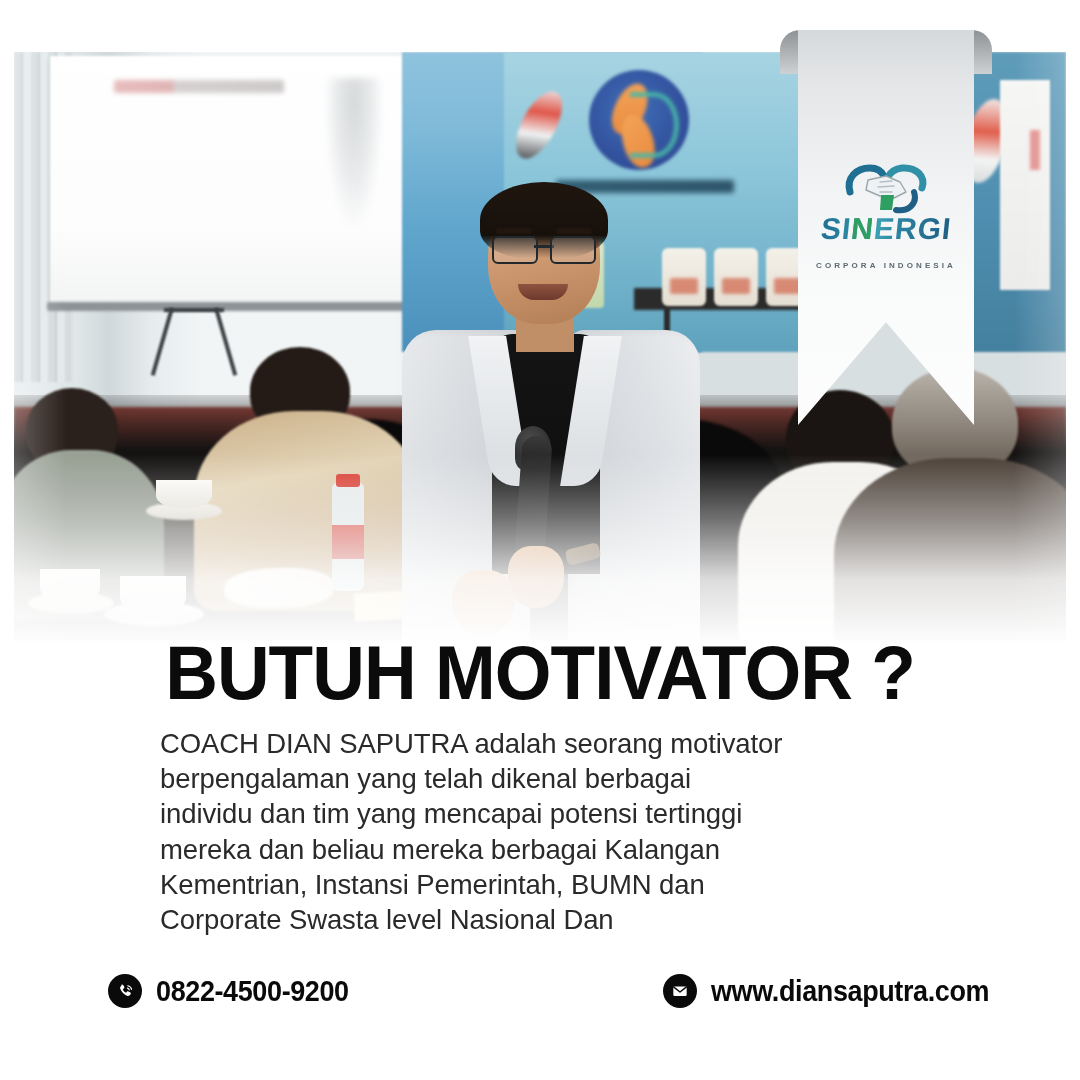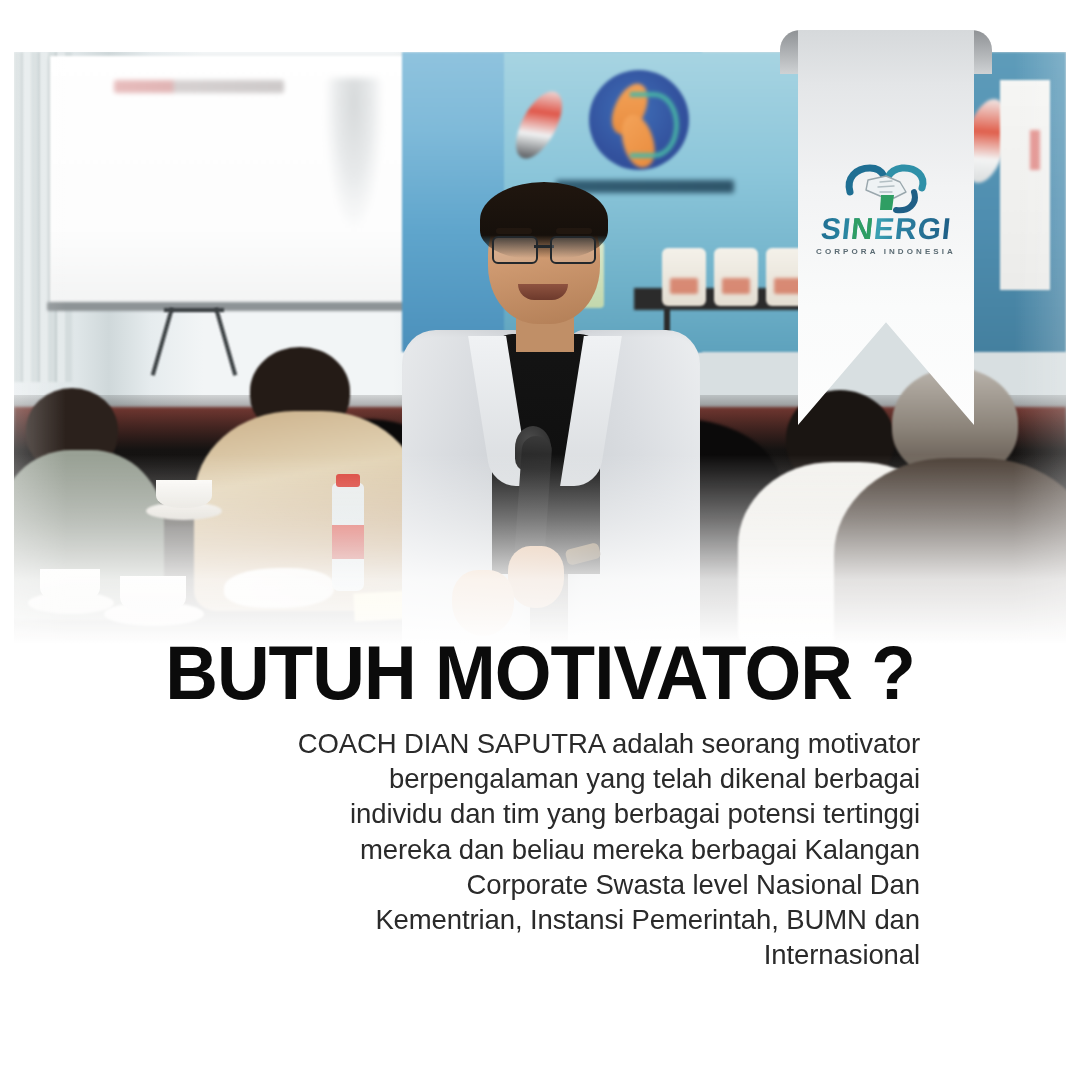--- a/index.html
+++ b/index.html
@@ -323,33 +323,33 @@
   }
   .logo-mark{position:relative;width:92px;height:52px;}
   .logo-word{
     font-weight:bold;font-size:30px;letter-spacing:1px;
     background:linear-gradient(90deg,#1f6f93 0%,#2f90a8 28%,#3aa0b2 44%,#2b7fa0 62%,#1f5f86 100%);
     -webkit-background-clip:text;background-clip:text;color:transparent;
     transform:skewX(-6deg);line-height:1;
   }
   .logo-word .g{color:#2f9e63;-webkit-text-fill-color:#2f9e63;}
   .logo-sub{
-    margin-top:3px;font-size:8px;letter-spacing:3.1px;color:#5b6b73;font-weight:bold;
+    margin-top:17px;font-size:8px;letter-spacing:3.1px;color:#5b6b73;font-weight:bold;
   }
 
   
   .headline{
     position:absolute;left:0;right:0;top:634px;text-align:center;
     font-weight:bold;font-size:76px;letter-spacing:-1px;
     color:#0b0b0b;line-height:1.02;
     transform:scaleX(.96);
   }
   .body-copy{
     position:absolute;left:160px;width:760px;top:726px;
-    text-align:right;font-size:27.5px;line-height:1.28;color:#2a2a2a;
+    text-align:left;font-size:27.5px;line-height:1.28;color:#2a2a2a;
     letter-spacing:-.1px;
   }
   .body-copy .ln{display:block;}
 
   
   .contact{
     position:absolute;left:108px;right:70px;top:966px;height:50px;
     display:flex;align-items:center;
   }
   .contact-item{display:flex;align-items:center;gap:14px;}
@@ -510,20 +510,43 @@
       <div class="logo-word"><span>SI</span><span class="g">N</span><span>ERGI</span></div>
       <div class="logo-sub">CORPORA INDONESIA</div>
     </div>
   </div>
 
   <div class="headline">BUTUH MOTIVATOR ?</div>
 
   <div class="body-copy">
     <span class="ln">COACH DIAN SAPUTRA adalah seorang motivator</span>
     <span class="ln">berpengalaman yang telah dikenal berbagai</span>
-    <span class="ln">individu dan tim yang berbagai potensi tertinggi</span>
+    <span class="ln">individu dan tim yang mencapai potensi tertinggi</span>
     <span class="ln">mereka dan beliau mereka berbagai Kalangan</span>
+    <span class="ln">Kementrian, Instansi Pemerintah, BUMN dan</span>
     <span class="ln">Corporate Swasta level Nasional Dan</span>
-    <span class="ln">Kementrian, Instansi Pemerintah, BUMN dan</span>
-    <span class="ln">Internasional</span>
   </div>
 
+  <div class="contact">
+
+    <div class="contact-item phone">
+      <span class="ic">
+        <svg viewBox="0 0 24 24" width="21" height="21" aria-hidden="true">
+          <path d="M7.4 4.2c.6-.5 1.5-.4 1.9.3l1.3 2.2c.3.6.2 1.3-.3 1.7l-1 .8c-.2.2-.3.5-.2.8.5 1.3 1.6 2.5 2.9 3.2.3.1.6.1.8-.1l.8-.9c.4-.5 1.1-.6 1.7-.3l2.2 1.3c.7.4.8 1.3.3 1.9l-1 1.1c-.8.9-2.1 1.1-3.2.6-3.4-1.5-6.1-4.2-7.5-7.6-.5-1.1-.2-2.4.6-3.2l.7-.8z" fill="#ffffff"></path>
+          <path d="M14.6 5.4c2.2.4 3.9 2.1 4.3 4.3" fill="none" stroke="#ffffff" stroke-width="1.3" stroke-linecap="round"></path>
+          <path d="M14.2 8.1c1 .3 1.8 1.1 2.1 2.1" fill="none" stroke="#ffffff" stroke-width="1.3" stroke-linecap="round"></path>
+        </svg>
+      </span>
+      <span class="contact-text">0822-4500-9200</span>
+    </div>
+
+    <div class="contact-item web">
+      <span class="ic">
+        <svg viewBox="0 0 24 24" width="20" height="20" aria-hidden="true">
+          <rect x="4" y="6.5" width="16" height="11.5" rx="1.4" fill="#ffffff"></rect>
+          <path d="M4.6 7.4 L12 13.2 L19.4 7.4" fill="none" stroke="#0a0a0a" stroke-width="1.7" stroke-linejoin="round" stroke-linecap="round"></path>
+        </svg>
+      </span>
+      <span class="contact-text">www.diansaputra.com</span>
+    </div>
+
+  </div>
 </div>
 
 </body></html>

